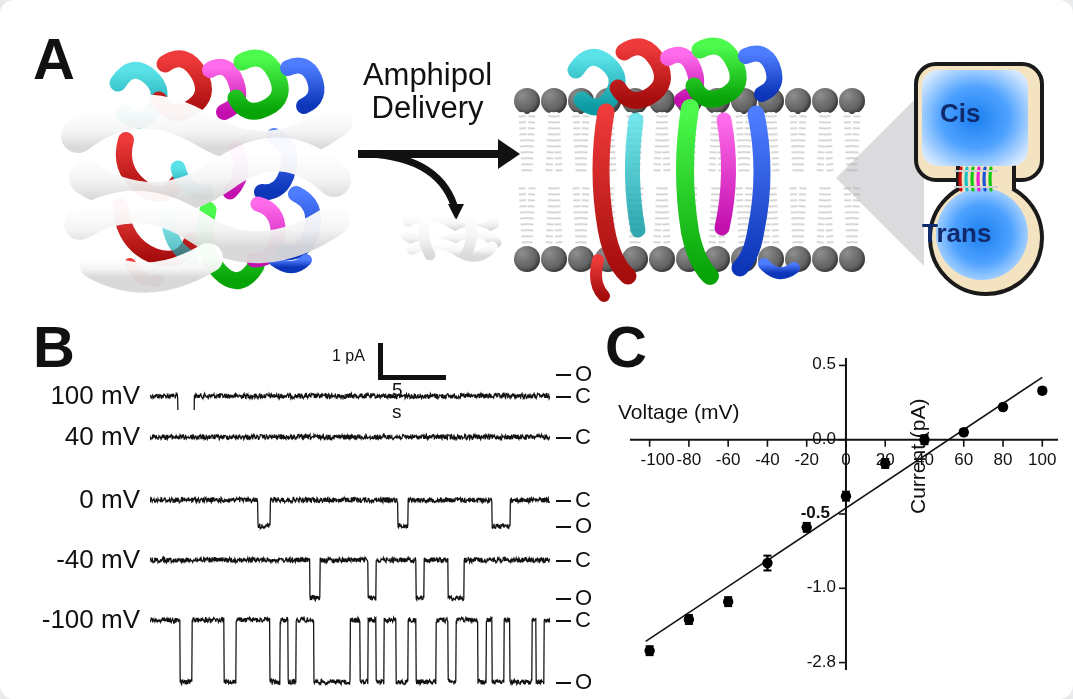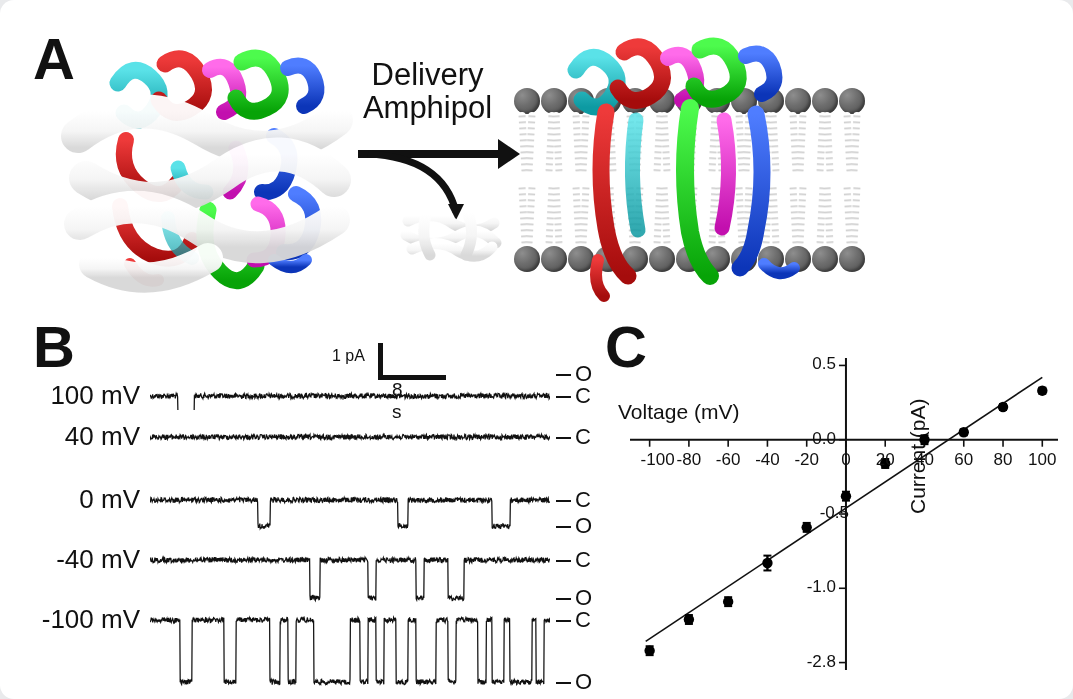--- a/index.html
+++ b/index.html
@@ -140,22 +140,22 @@
         <g fill="none" stroke="url(#gwh)" stroke-linecap="round" opacity="0.96">
           <path d="M18 108 q60 -46 126 -6 q66 40 132 -10" stroke-width="34"></path>
           <path d="M26 150 q70 44 138 -4 q58 -42 110 6" stroke-width="34"></path>
           <path d="M20 196 q58 -36 118 4 q62 42 136 -8" stroke-width="32"></path>
           <path d="M34 236 q54 30 114 -6" stroke-width="30"></path>
         </g>
       </svg>
     </div>
 
     <div id="amph-delivery">
+      <div>Amphipol</div>
       <div>Delivery</div>
-      <div>Amphipol</div>
     </div>
     <div id="arrow-main"></div>
     <div id="arrow-head"></div>
     <svg id="arrow-curve-svg" style="position:absolute;left:360px;top:150px;" width="110" height="70">
       <path d="M8 4 C 52 6, 86 22, 96 62" stroke="#111" stroke-width="7" fill="none"></path>
       <path d="M96 70 l-8 -16 l16 0 z" fill="#111"></path>
     </svg>
     <div id="pmal-blob">
       <svg width="104" height="58" viewBox="0 0 104 58">
         <g fill="none" stroke="url(#gwh)" stroke-width="11" stroke-linecap="round" opacity="0.95">
@@ -275,30 +275,54 @@
           <path d="M96 92 q-8 56 2 110" stroke="url(#gcy)" stroke-width="15" opacity="0.85"></path>
           <path d="M150 80 q-10 62 0 124 q6 30 20 44" stroke="url(#ggr)" stroke-width="18"></path>
           <path d="M184 92 q10 54 -2 108" stroke="url(#gmg)" stroke-width="15"></path>
           <path d="M216 86 q12 58 0 116 q-4 26 -16 38" stroke="url(#gbl)" stroke-width="17"></path>
           <path d="M58 232 q-6 24 6 36" stroke="url(#grd)" stroke-width="12"></path>
           <path d="M224 236 q14 16 30 4" stroke="url(#gbl)" stroke-width="12"></path>
         </g>
       </svg>
     </div>
 
+    <div id="chamber">
+      <div id="cone"></div>
+      <div class="cham-body" id="cham-cis"></div>
+      <div class="cham-body" id="cham-trans"></div>
+      <div id="cham-neck"></div>
+      <div id="cham-cis-in"></div>
+      <div id="cham-trans-in"></div>
+      <div class="cham-text" id="cis-text">Cis</div>
+      <div class="cham-text" id="trans-text">Trans</div>
+      <svg id="mini-pore" viewBox="0 0 44 30">
+        <g stroke-linecap="round" fill="none" stroke-width="3.2">
+          <path d="M7 4 q-2 11 0 22" stroke="#cc1111"></path>
+          <path d="M13 4 q-2 11 0 22" stroke="#18c0c8"></path>
+          <path d="M19 4 q-2 11 0 22" stroke="#11c911"></path>
+          <path d="M25 4 q-2 11 0 22" stroke="#ee22cc"></path>
+          <path d="M31 4 q-2 11 0 22" stroke="#1a52d8"></path>
+          <path d="M37 4 q-2 11 0 22" stroke="#11c911"></path>
+        </g>
+        <g stroke="#cfcfcf" stroke-width="2" fill="none">
+          <path d="M0 7 h44"></path>
+            <path d="M0 23 h44"></path>
+        </g>
+      </svg>
+    </div>
   </div>
 
   <div id="panelB">
     <div class="panel-letter" id="letter-B" style="left:33px;top:0px;">B</div>
 
     <div id="scalebar">
       <div id="sb-vert"></div>
       <div id="sb-horz"></div>
       <div id="sb-pa">1 pA</div>
-      <div id="sb-s">8 s</div>
+      <div id="sb-s">5 s</div>
     </div>
 
     <div id="traces-container">
         <div class="v-label" style="left:0px;top:62px;">100 mV</div>
         <div class="trace-wrap" style="top:40px;">
           <svg width="400" height="52" viewBox="0 0 400 52">
             <path d="M0.0 38.8 L0.4 37.0 L0.9 38.7 L1.3 40.6 L1.8 38.9 L2.2 38.9 L2.7 36.3 L3.1 40.0 L3.6 39.1 L4.0 39.7 L4.4 39.2 L4.9 37.2 L5.3 39.5 L5.8 36.4 L6.2 38.4 L6.7 36.6 L7.1 36.5 L7.6 39.5 L8.0 39.9 L8.4 39.8 L8.9 36.0 L9.3 37.8 L9.8 39.2 L10.2 37.3 L10.7 36.9 L11.1 37.3 L11.6 40.2 L12.0 39.9 L12.4 37.6 L12.9 37.6 L13.3 39.7 L13.8 36.3 L14.2 36.2 L14.7 37.1 L15.1 37.4 L15.6 38.0 L16.0 40.5 L16.4 37.8 L16.9 39.3 L17.3 36.6 L17.8 37.7 L18.2 39.9 L18.7 39.7 L19.1 37.0 L19.6 38.2 L20.0 39.8 L20.4 39.0 L20.9 36.0 L21.3 38.5 L21.8 35.9 L22.2 39.0 L22.7 37.5 L23.1 39.0 L23.6 36.7 L24.0 37.4 L24.4 37.5 L24.9 37.6 L25.3 40.3 L25.8 37.6 L26.2 35.5 L26.7 36.7 L27.1 36.1 L27.6 38.9 L28.0 57.4 L28.4 58.9 L28.9 58.9 L29.3 59.6 L29.8 58.5 L30.2 61.6 L30.7 59.9 L31.1 60.2 L31.6 61.8 L32.0 60.6 L32.4 61.0 L32.9 57.5 L33.3 60.3 L33.8 59.7 L34.2 60.1 L34.7 60.9 L35.1 58.9 L35.6 59.9 L36.0 62.4 L36.4 58.4 L36.9 60.1 L37.3 62.1 L37.8 60.6 L38.2 57.5 L38.7 60.7 L39.1 60.8 L39.6 59.5 L40.0 61.6 L40.4 61.0 L40.9 58.9 L41.3 61.5 L41.8 62.6 L42.2 60.0 L42.7 58.4 L43.1 60.4 L43.6 60.9 L44.0 61.9 L44.4 38.4 L44.9 39.0 L45.3 35.8 L45.8 40.3 L46.2 35.9 L46.7 36.7 L47.1 37.8 L47.6 39.6 L48.0 37.0 L48.4 39.9 L48.9 36.6 L49.3 39.6 L49.8 37.5 L50.2 37.6 L50.7 35.4 L51.1 37.1 L51.6 39.1 L52.0 39.7 L52.4 39.5 L52.9 40.6 L53.3 38.5 L53.8 39.9 L54.2 37.0 L54.7 35.4 L55.1 36.7 L55.6 38.1 L56.0 38.8 L56.4 39.0 L56.9 38.9 L57.3 37.9 L57.8 38.8 L58.2 40.2 L58.7 38.9 L59.1 36.1 L59.6 38.4 L60.0 36.5 L60.4 38.9 L60.9 37.7 L61.3 37.1 L61.8 39.0 L62.2 37.2 L62.7 37.4 L63.1 36.7 L63.6 37.1 L64.0 36.0 L64.4 38.2 L64.9 40.4 L65.3 39.0 L65.8 38.1 L66.2 39.7 L66.7 39.6 L67.1 37.1 L67.6 37.9 L68.0 37.9 L68.4 36.1 L68.9 40.0 L69.3 37.2 L69.8 35.4 L70.2 38.6 L70.7 37.4 L71.1 35.9 L71.6 36.1 L72.0 36.0 L72.4 36.0 L72.9 39.4 L73.3 39.1 L73.8 39.1 L74.2 37.2 L74.7 36.5 L75.1 37.8 L75.6 40.2 L76.0 37.0 L76.4 35.9 L76.9 40.0 L77.3 37.3 L77.8 40.5 L78.2 36.6 L78.7 36.7 L79.1 38.4 L79.6 40.5 L80.0 36.7 L80.4 39.2 L80.9 37.0 L81.3 39.7 L81.8 36.9 L82.2 38.1 L82.7 39.2 L83.1 38.1 L83.6 39.0 L84.0 39.0 L84.4 36.8 L84.9 36.1 L85.3 39.4 L85.8 35.6 L86.2 36.1 L86.7 38.0 L87.1 37.8 L87.6 37.3 L88.0 39.0 L88.4 38.7 L88.9 38.4 L89.3 37.2 L89.8 37.7 L90.2 37.7 L90.7 38.5 L91.1 37.0 L91.6 40.3 L92.0 40.2 L92.4 38.6 L92.9 37.5 L93.3 40.0 L93.8 36.8 L94.2 35.6 L94.7 37.5 L95.1 37.5 L95.6 40.3 L96.0 40.5 L96.4 35.6 L96.9 37.6 L97.3 37.4 L97.8 36.3 L98.2 40.1 L98.7 36.9 L99.1 40.4 L99.6 39.1 L100.0 40.6 L100.4 39.5 L100.9 37.8 L101.3 38.9 L101.8 40.1 L102.2 37.0 L102.7 39.5 L103.1 38.5 L103.6 38.7 L104.0 38.3 L104.4 35.8 L104.9 40.1 L105.3 39.3 L105.8 35.5 L106.2 38.8 L106.7 36.9 L107.1 39.7 L107.6 39.2 L108.0 40.3 L108.4 38.1 L108.9 40.0 L109.3 36.4 L109.8 36.0 L110.2 36.6 L110.7 40.1 L111.1 39.6 L111.6 36.8 L112.0 37.1 L112.4 39.9 L112.9 39.4 L113.3 39.0 L113.8 39.1 L114.2 36.4 L114.7 39.7 L115.1 39.7 L115.6 39.4 L116.0 36.6 L116.4 36.2 L116.9 35.8 L117.3 36.7 L117.8 37.2 L118.2 37.9 L118.7 38.0 L119.1 35.7 L119.6 37.1 L120.0 38.7 L120.4 40.1 L120.9 36.4 L121.3 35.6 L121.8 36.7 L122.2 39.5 L122.7 38.0 L123.1 38.7 L123.6 38.4 L124.0 36.0 L124.4 39.6 L124.9 37.7 L125.3 38.7 L125.8 38.6 L126.2 37.1 L126.7 36.0 L127.1 38.5 L127.6 38.3 L128.0 39.4 L128.4 37.6 L128.9 35.6 L129.3 40.6 L129.8 39.5 L130.2 39.6 L130.7 36.6 L131.1 36.4 L131.6 38.9 L132.0 40.2 L132.4 37.5 L132.9 37.9 L133.3 40.5 L133.8 38.9 L134.2 37.9 L134.7 39.0 L135.1 38.1 L135.6 38.0 L136.0 39.0 L136.4 39.1 L136.9 36.9 L137.3 36.8 L137.8 35.7 L138.2 36.2 L138.7 39.8 L139.1 38.0 L139.6 37.1 L140.0 35.4 L140.4 35.9 L140.9 40.5 L141.3 39.6 L141.8 38.4 L142.2 40.5 L142.7 39.5 L143.1 39.2 L143.6 39.7 L144.0 40.5 L144.4 38.8 L144.9 38.9 L145.3 36.1 L145.8 39.5 L146.2 37.2 L146.7 38.9 L147.1 38.0 L147.6 40.1 L148.0 37.8 L148.4 35.6 L148.9 38.9 L149.3 36.0 L149.8 36.2 L150.2 40.6 L150.7 37.5 L151.1 37.7 L151.6 35.7 L152.0 40.2 L152.4 37.7 L152.9 38.7 L153.3 40.5 L153.8 39.5 L154.2 39.4 L154.7 37.4 L155.1 36.5 L155.6 39.2 L156.0 35.7 L156.4 35.5 L156.9 39.8 L157.3 37.6 L157.8 39.9 L158.2 38.8 L158.7 36.8 L159.1 36.2 L159.6 35.8 L160.0 38.5 L160.4 38.4 L160.9 38.8 L161.3 35.8 L161.8 36.8 L162.2 36.8 L162.7 35.9 L163.1 36.3 L163.6 35.9 L164.0 36.9 L164.4 39.8 L164.9 35.9 L165.3 37.9 L165.8 40.2 L166.2 35.7 L166.7 39.1 L167.1 38.9 L167.6 37.5 L168.0 35.5 L168.4 36.1 L168.9 36.4 L169.3 39.0 L169.8 39.7 L170.2 38.8 L170.7 36.5 L171.1 37.9 L171.6 36.6 L172.0 39.4 L172.4 35.5 L172.9 36.8 L173.3 37.0 L173.8 37.4 L174.2 37.6 L174.7 37.6 L175.1 35.8 L175.6 35.6 L176.0 40.1 L176.4 35.8 L176.9 38.1 L177.3 40.3 L177.8 39.6 L178.2 36.4 L178.7 35.7 L179.1 36.6 L179.6 40.2 L180.0 39.5 L180.4 37.2 L180.9 40.4 L181.3 37.0 L181.8 35.9 L182.2 37.3 L182.7 38.8 L183.1 37.9 L183.6 37.7 L184.0 37.9 L184.4 38.8 L184.9 38.2 L185.3 35.6 L185.8 38.3 L186.2 40.0 L186.7 39.3 L187.1 39.9 L187.6 37.3 L188.0 37.9 L188.4 36.1 L188.9 38.2 L189.3 37.0 L189.8 37.9 L190.2 39.6 L190.7 37.9 L191.1 37.5 L191.6 39.7 L192.0 40.4 L192.4 37.9 L192.9 37.4 L193.3 37.6 L193.8 39.7 L194.2 38.3 L194.7 40.2 L195.1 40.4 L195.6 40.4 L196.0 36.0 L196.4 38.5 L196.9 39.1 L197.3 36.9 L197.8 37.8 L198.2 36.1 L198.7 39.8 L199.1 36.8 L199.6 35.8 L200.0 36.1 L200.4 39.7 L200.9 36.3 L201.3 35.4 L201.8 39.3 L202.2 37.0 L202.7 40.1 L203.1 36.5 L203.6 40.4 L204.0 37.4 L204.4 36.6 L204.9 37.6 L205.3 36.5 L205.8 37.4 L206.2 39.1 L206.7 37.9 L207.1 39.3 L207.6 38.9 L208.0 39.0 L208.4 40.2 L208.9 39.4 L209.3 37.0 L209.8 39.3 L210.2 35.9 L210.7 38.5 L211.1 36.7 L211.6 37.7 L212.0 35.6 L212.4 40.4 L212.9 38.1 L213.3 39.6 L213.8 39.6 L214.2 37.8 L214.7 39.3 L215.1 38.4 L215.6 35.6 L216.0 40.3 L216.4 36.2 L216.9 35.4 L217.3 37.4 L217.8 37.4 L218.2 36.0 L218.7 37.3 L219.1 37.8 L219.6 38.4 L220.0 39.5 L220.4 38.2 L220.9 35.4 L221.3 39.8 L221.8 35.5 L222.2 38.5 L222.7 35.5 L223.1 37.3 L223.6 37.2 L224.0 35.8 L224.4 36.1 L224.9 37.1 L225.3 40.5 L225.8 38.4 L226.2 40.0 L226.7 37.6 L227.1 40.0 L227.6 35.8 L228.0 39.5 L228.4 37.7 L228.9 37.7 L229.3 37.0 L229.8 39.5 L230.2 40.1 L230.7 37.0 L231.1 38.5 L231.6 36.4 L232.0 38.7 L232.4 38.0 L232.9 38.3 L233.3 35.5 L233.8 37.1 L234.2 37.0 L234.7 39.8 L235.1 36.6 L235.6 36.3 L236.0 38.3 L236.4 39.6 L236.9 39.7 L237.3 38.7 L237.8 39.8 L238.2 36.2 L238.7 39.6 L239.1 35.9 L239.6 38.9 L240.0 39.5 L240.4 36.1 L240.9 38.4 L241.3 37.6 L241.8 40.0 L242.2 38.6 L242.7 36.5 L243.1 39.9 L243.6 36.9 L244.0 40.1 L244.4 38.9 L244.9 39.8 L245.3 39.3 L245.8 35.5 L246.2 40.0 L246.7 40.6 L247.1 39.4 L247.6 36.9 L248.0 36.3 L248.4 36.2 L248.9 36.4 L249.3 37.2 L249.8 40.1 L250.2 37.2 L250.7 39.1 L251.1 36.6 L251.6 36.9 L252.0 38.7 L252.4 38.5 L252.9 37.6 L253.3 37.7 L253.8 37.5 L254.2 36.8 L254.7 36.7 L255.1 40.3 L255.6 39.2 L256.0 37.1 L256.4 36.0 L256.9 38.9 L257.3 39.7 L257.8 38.0 L258.2 39.1 L258.7 35.4 L259.1 37.0 L259.6 38.0 L260.0 40.5 L260.4 40.1 L260.9 39.6 L261.3 36.3 L261.8 38.9 L262.2 37.8 L262.7 37.9 L263.1 40.5 L263.6 40.4 L264.0 40.2 L264.4 35.5 L264.9 40.4 L265.3 36.0 L265.8 38.8 L266.2 39.5 L266.7 40.0 L267.1 38.8 L267.6 37.2 L268.0 36.9 L268.4 40.4 L268.9 38.7 L269.3 39.1 L269.8 39.2 L270.2 36.5 L270.7 37.2 L271.1 39.0 L271.6 40.4 L272.0 38.7 L272.4 37.4 L272.9 37.6 L273.3 40.0 L273.8 40.1 L274.2 39.2 L274.7 38.1 L275.1 36.3 L275.6 40.5 L276.0 38.7 L276.4 37.8 L276.9 38.0 L277.3 36.1 L277.8 38.9 L278.2 40.1 L278.7 40.2 L279.1 36.7 L279.6 39.5 L280.0 39.3 L280.4 35.7 L280.9 36.8 L281.3 38.4 L281.8 38.5 L282.2 37.6 L282.7 35.9 L283.1 38.1 L283.6 37.7 L284.0 37.3 L284.4 36.5 L284.9 38.2 L285.3 40.2 L285.8 35.7 L286.2 39.0 L286.7 39.8 L287.1 36.0 L287.6 38.7 L288.0 40.3 L288.4 39.4 L288.9 39.5 L289.3 37.1 L289.8 37.2 L290.2 37.4 L290.7 37.3 L291.1 37.6 L291.6 39.8 L292.0 36.0 L292.4 40.2 L292.9 36.6 L293.3 40.0 L293.8 39.3 L294.2 38.2 L294.7 39.4 L295.1 38.2 L295.6 40.4 L296.0 40.0 L296.4 37.3 L296.9 36.6 L297.3 35.8 L297.8 35.8 L298.2 36.1 L298.7 39.5 L299.1 36.9 L299.6 39.2 L300.0 37.3 L300.4 38.8 L300.9 36.8 L301.3 39.2 L301.8 38.5 L302.2 40.3 L302.7 36.5 L303.1 38.7 L303.6 37.9 L304.0 36.6 L304.4 35.5 L304.9 40.4 L305.3 39.1 L305.8 39.5 L306.2 37.5 L306.7 40.2 L307.1 39.8 L307.6 40.0 L308.0 39.2 L308.4 38.1 L308.9 40.0 L309.3 39.0 L309.8 39.4 L310.2 40.0 L310.7 35.5 L311.1 35.4 L311.6 37.9 L312.0 38.0 L312.4 35.6 L312.9 38.2 L313.3 36.6 L313.8 36.0 L314.2 39.5 L314.7 36.8 L315.1 39.8 L315.6 36.0 L316.0 38.1 L316.4 37.4 L316.9 36.3 L317.3 37.5 L317.8 39.1 L318.2 35.5 L318.7 36.6 L319.1 37.9 L319.6 36.7 L320.0 38.0 L320.4 38.9 L320.9 38.2 L321.3 36.3 L321.8 36.7 L322.2 38.5 L322.7 38.5 L323.1 37.9 L323.6 37.0 L324.0 36.8 L324.4 36.9 L324.9 38.5 L325.3 40.0 L325.8 36.3 L326.2 38.5 L326.7 40.3 L327.1 38.2 L327.6 38.3 L328.0 35.9 L328.4 38.1 L328.9 35.6 L329.3 40.2 L329.8 35.8 L330.2 36.8 L330.7 35.7 L331.1 40.0 L331.6 35.5 L332.0 37.1 L332.4 38.9 L332.9 35.7 L333.3 38.4 L333.8 39.4 L334.2 36.3 L334.7 39.0 L335.1 40.1 L335.6 36.0 L336.0 37.8 L336.4 38.5 L336.9 35.5 L337.3 38.5 L337.8 38.0 L338.2 39.8 L338.7 39.2 L339.1 36.1 L339.6 35.7 L340.0 37.2 L340.4 39.8 L340.9 36.3 L341.3 38.3 L341.8 39.2 L342.2 38.9 L342.7 38.8 L343.1 39.3 L343.6 40.0 L344.0 38.1 L344.4 35.6 L344.9 38.2 L345.3 36.0 L345.8 35.5 L346.2 35.9 L346.7 37.9 L347.1 36.5 L347.6 39.2 L348.0 35.4 L348.4 35.5 L348.9 35.7 L349.3 35.8 L349.8 38.4 L350.2 37.6 L350.7 39.2 L351.1 39.8 L351.6 38.0 L352.0 38.9 L352.4 36.7 L352.9 35.8 L353.3 39.2 L353.8 36.3 L354.2 37.0 L354.7 36.0 L355.1 39.5 L355.6 40.2 L356.0 36.8 L356.4 35.8 L356.9 35.5 L357.3 36.9 L357.8 40.1 L358.2 37.9 L358.7 36.4 L359.1 37.6 L359.6 38.7 L360.0 39.8 L360.4 37.5 L360.9 40.4 L361.3 37.5 L361.8 38.3 L362.2 36.8 L362.7 36.2 L363.1 37.7 L363.6 37.8 L364.0 35.6 L364.4 38.9 L364.9 40.1 L365.3 36.7 L365.8 38.3 L366.2 40.5 L366.7 37.4 L367.1 36.9 L367.6 39.3 L368.0 36.5 L368.4 38.5 L368.9 37.4 L369.3 38.8 L369.8 36.4 L370.2 38.9 L370.7 39.9 L371.1 36.5 L371.6 36.3 L372.0 35.6 L372.4 37.8 L372.9 37.0 L373.3 40.3 L373.8 39.5 L374.2 40.2 L374.7 37.1 L375.1 36.4 L375.6 36.2 L376.0 39.4 L376.4 40.4 L376.9 39.8 L377.3 38.8 L377.8 36.6 L378.2 38.8 L378.7 37.7 L379.1 39.3 L379.6 39.0 L380.0 35.5 L380.4 38.5 L380.9 39.6 L381.3 38.4 L381.8 37.6 L382.2 40.2 L382.7 36.9 L383.1 37.0 L383.6 36.3 L384.0 35.6 L384.4 39.4 L384.9 36.0 L385.3 39.3 L385.8 38.8 L386.2 40.2 L386.7 38.6 L387.1 37.5 L387.6 35.5 L388.0 36.0 L388.4 36.3 L388.9 36.3 L389.3 36.0 L389.8 38.2 L390.2 37.5 L390.7 37.2 L391.1 39.3 L391.6 36.9 L392.0 38.8 L392.4 38.5 L392.9 36.4 L393.3 35.8 L393.8 36.8 L394.2 38.0 L394.7 35.8 L395.1 40.0 L395.6 36.6 L396.0 39.8 L396.4 35.5 L396.9 35.6 L397.3 40.0 L397.8 38.8 L398.2 37.6 L398.7 36.7 L399.1 40.6 L399.6 39.5 L400.0 40.4 " stroke="#111" stroke-width="1.25" fill="none"></path>
           </svg>
         </div>
         <div class="oc-label" style="left:556px;top:43px;"><span class="dash"></span>O</div>
@@ -415,19 +439,19 @@
         <div class="tick-lbl" style="left: 220.963px; top: 131.714px; width: 50px;">0</div>
         <div class="tick-lbl" style="left: 260.229px; top: 131.714px; width: 50px;">20</div>
         <div class="tick-lbl" style="left: 299.495px; top: 131.714px; width: 50px;">40</div>
         <div class="tick-lbl" style="left: 338.761px; top: 131.714px; width: 50px;">60</div>
         <div class="tick-lbl" style="left: 378.028px; top: 131.714px; width: 50px;">80</div>
         <div class="tick-lbl" style="left: 417.294px; top: 131.714px; width: 50px;">100</div>
       </div>
     <div id="yticks">
         <div class="ytick-lbl" style="left: 179.963px; top: 36.4286px; width: 56px;">0.5</div>
         <div class="ytick-lbl" style="left: 179.963px; top: 110.714px; width: 56px;">0.0</div>
-        <div class="ytick-lbl" style="left: 193px; top: 185px; width: 56px;">-0.5</div>
+        <div class="ytick-lbl" style="left: 174px; top: 185px; width: 56px; font-weight: bold;">-0.5</div>
         <div class="ytick-lbl" style="left: 179.963px; top: 259.286px; width: 56px;">-1.0</div>
         <div class="ytick-lbl" style="left: 179.963px; top: 333.571px; width: 56px;">-2.8</div>
       </div>
   </div>
 
 </div>
 
 </body></html>

